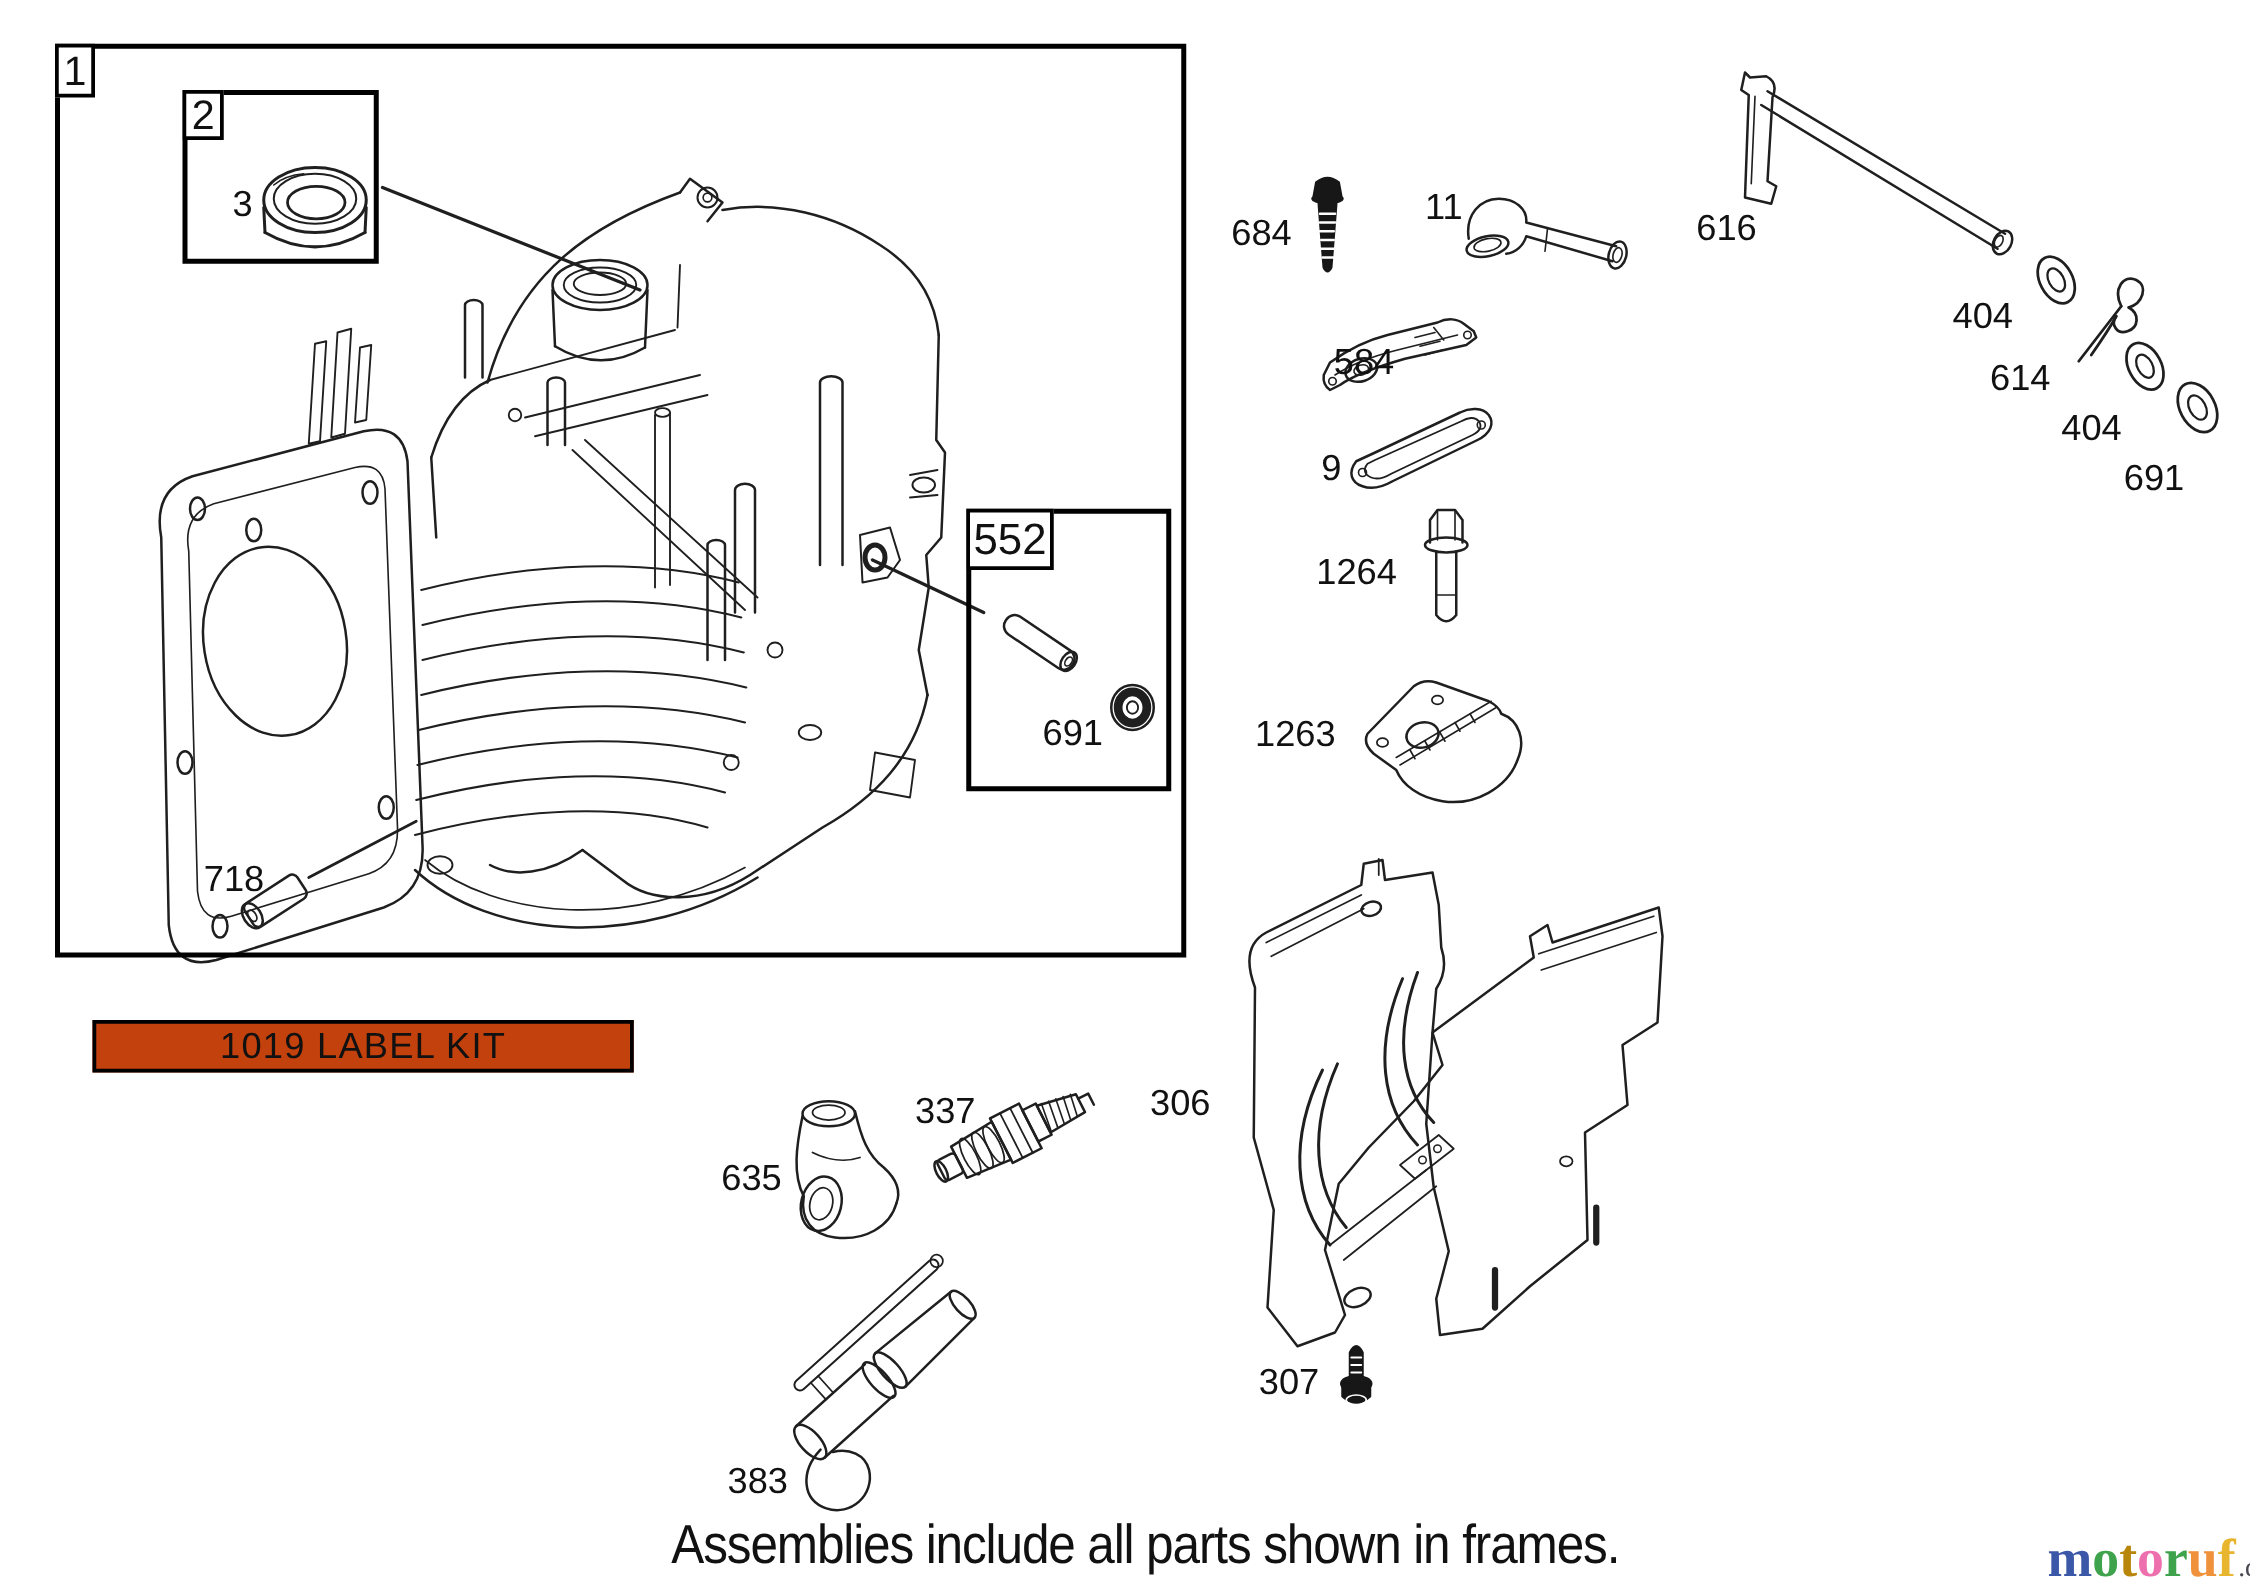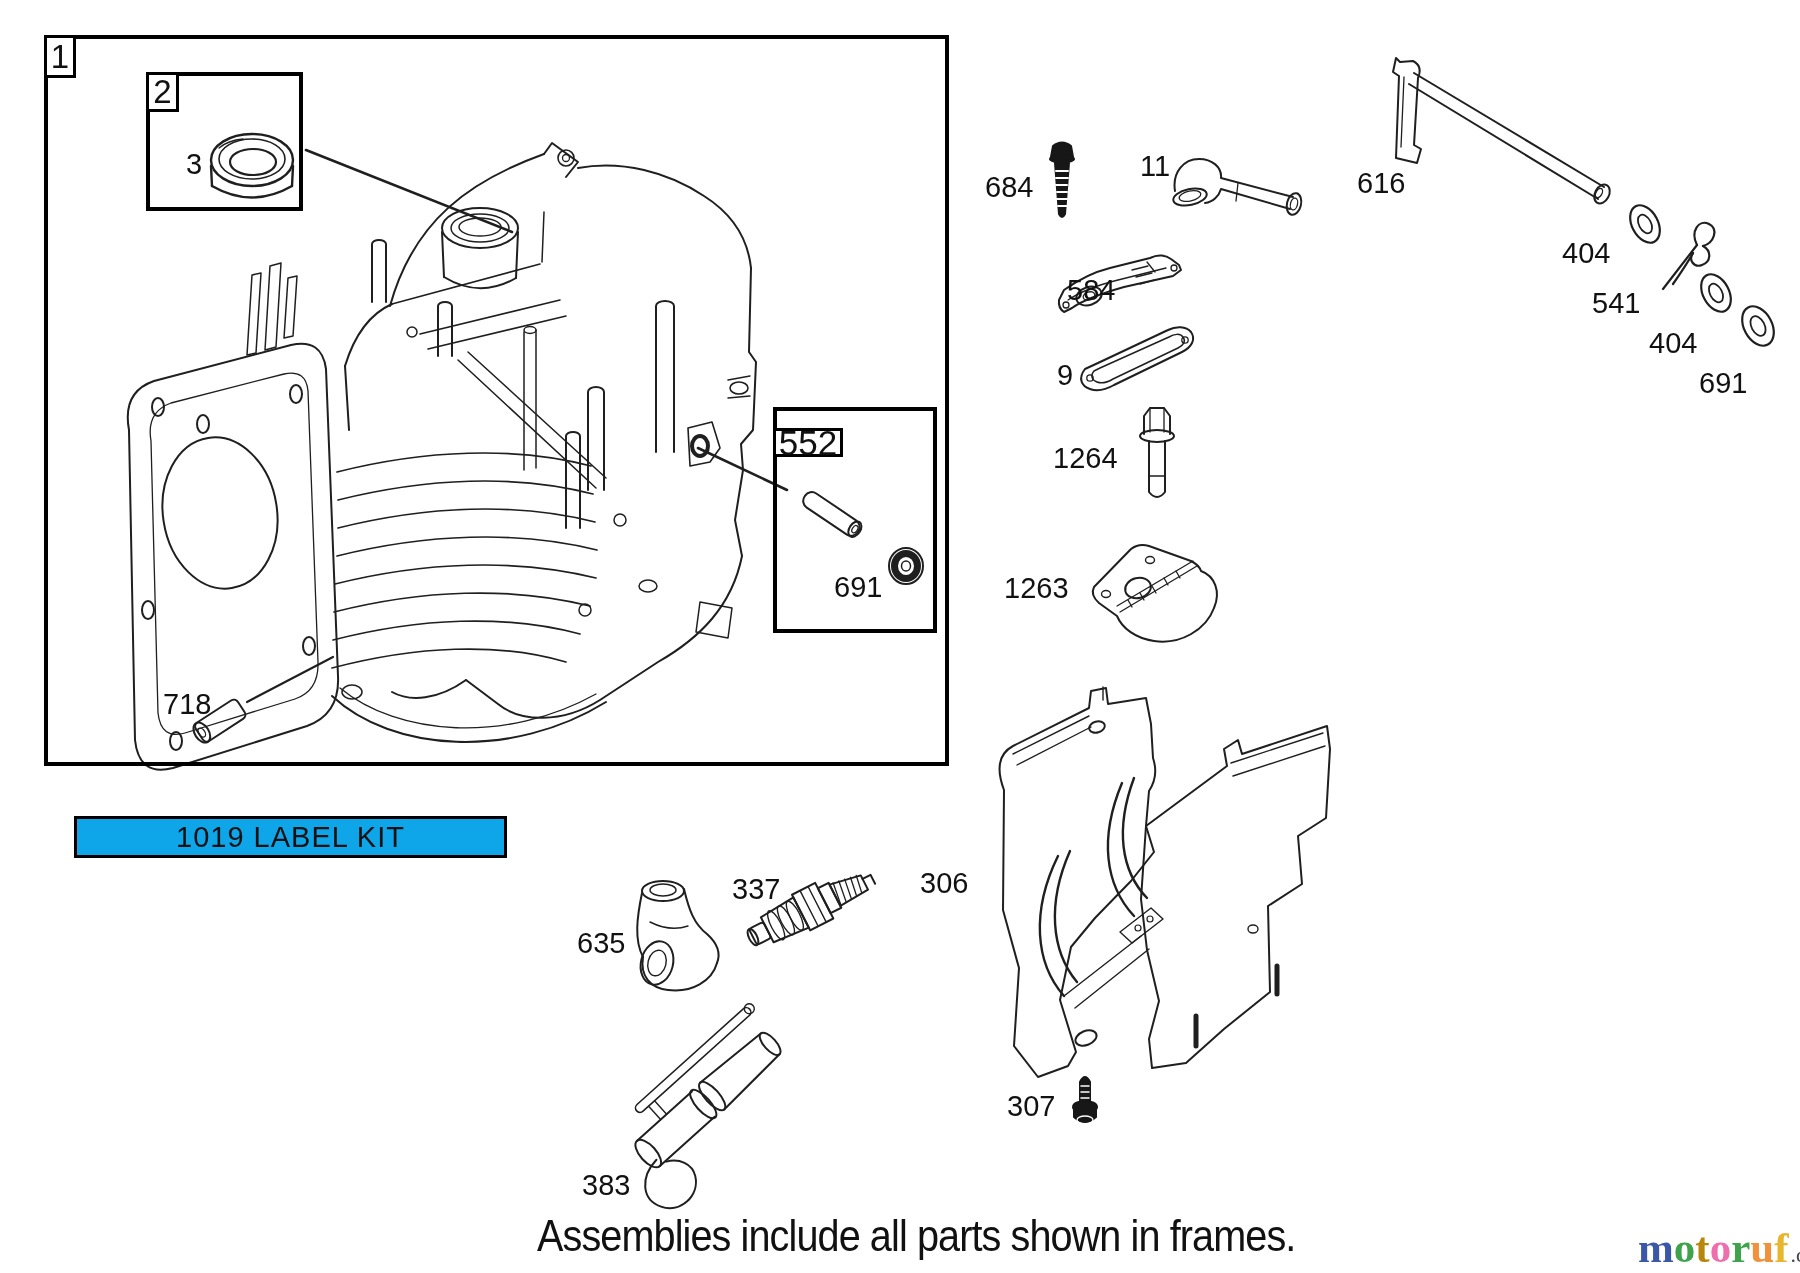--- a/index.html
+++ b/index.html
@@ -11,21 +11,21 @@
   .frame{position:absolute;border:4px solid #000;box-sizing:border-box;background:transparent;}
   .tag{
     position:absolute;border:3px solid #000;box-sizing:border-box;background:#fff;
     display:flex;align-items:center;justify-content:center;
     font-size:33px;font-weight:400;z-index:4;
   }
   .plabel{position:absolute;font-size:29px;line-height:1;white-space:nowrap;z-index:3;}
   .kitbox{
     position:absolute;left:74px;top:816px;width:433px;height:42px;
     border:3px solid #000;box-sizing:border-box;display:flex;align-items:center;justify-content:center;
-    font-size:29px;letter-spacing:1px;z-index:3;background:#0ea5e9;
+    font-size:29px;letter-spacing:1px;z-index:3;background:#c2410c;
   }
   .footer-note{
     position:absolute;left:537px;top:1211px;font-size:44px;letter-spacing:-1px;
     transform:scaleX(0.9);transform-origin:left center;white-space:nowrap;z-index:3;
   }
   .logo{
     position:absolute;left:1638px;top:1226px;z-index:3;white-space:nowrap;
     font-family:"Liberation Serif",serif;font-weight:700;font-size:43px;line-height:1;
   }
   .logo .suffix{font-size:22px;font-weight:400;margin-left:2px;}
@@ -283,36 +283,36 @@
 <div class="frame" style="left:44px;top:35px;width:905px;height:731px;"></div>
 <div class="frame" style="left:146px;top:72px;width:157px;height:139px;border-width:4px;"></div>
 <div class="frame" style="left:773px;top:407px;width:164px;height:226px;"></div>
 
 <div class="tag" style="left:44px;top:35px;width:32px;height:43px;">
   <span>1</span>
 </div>
 <div class="tag" style="left:146px;top:72px;width:33px;height:40px;">
   <span>2</span>
 </div>
-<div class="tag" style="left:773px;top:428px;width:70px;height:29px;font-size:35px;">
+<div class="tag" style="left:773px;top:407px;width:70px;height:49px;font-size:35px;">
   <span>552</span>
 </div>
 
 <div class="kitbox">
   <span>1019 LABEL KIT</span>
 </div>
 
 <div class="plabel" style="left:186px;top:150px;">3</div>
 <div class="plabel" style="left:147px;top:690px;margin-left:16px;">718</div>
 <div class="plabel" style="left:834px;top:573px;">691</div>
 <div class="plabel" style="left:985px;top:173px;">684</div>
 <div class="plabel" style="left:1140px;top:152px;">11</div>
 <div class="plabel" style="left:1357px;top:169px;">616</div>
 <div class="plabel" style="left:1562px;top:239px;">404</div>
-<div class="plabel" style="left:1592px;top:289px;">541</div>
+<div class="plabel" style="left:1592px;top:289px;">614</div>
 <div class="plabel" style="left:1649px;top:329px;">404</div>
 <div class="plabel" style="left:1699px;top:369px;">691</div>
 <div class="plabel" style="left:1067px;top:276px;">584</div>
 <div class="plabel" style="left:1057px;top:361px;">9</div>
 <div class="plabel" style="left:1053px;top:444px;text-align:center;">1264</div>
 <div class="plabel" style="left:1004px;top:574px;">1263</div>
 <div class="plabel" style="left:920px;top:869px;">306</div>
 <div class="plabel" style="left:732px;top:875px;">337</div>
 <div class="plabel" style="left:577px;top:929px;">635</div>
 <div class="plabel" style="left:582px;top:1132px;margin-top:39px;">383</div>

